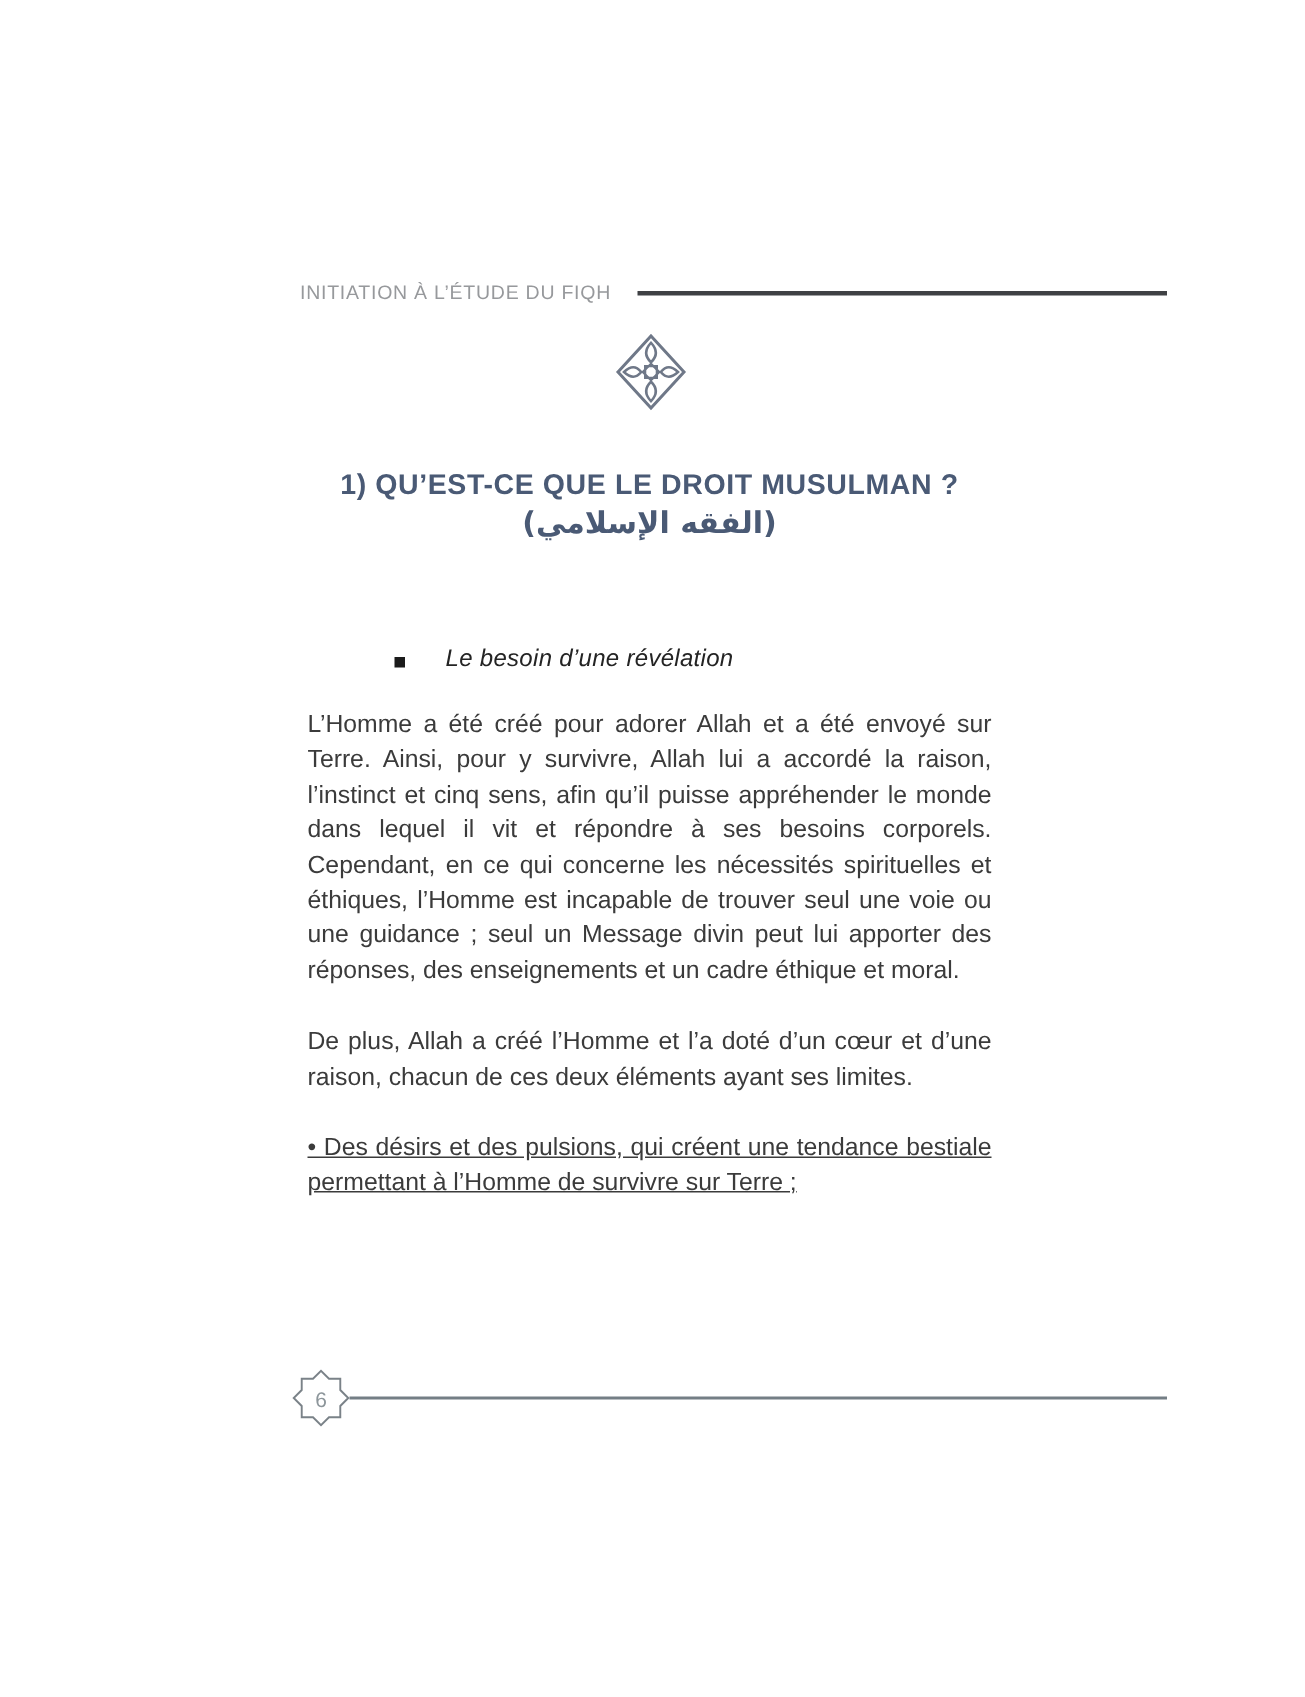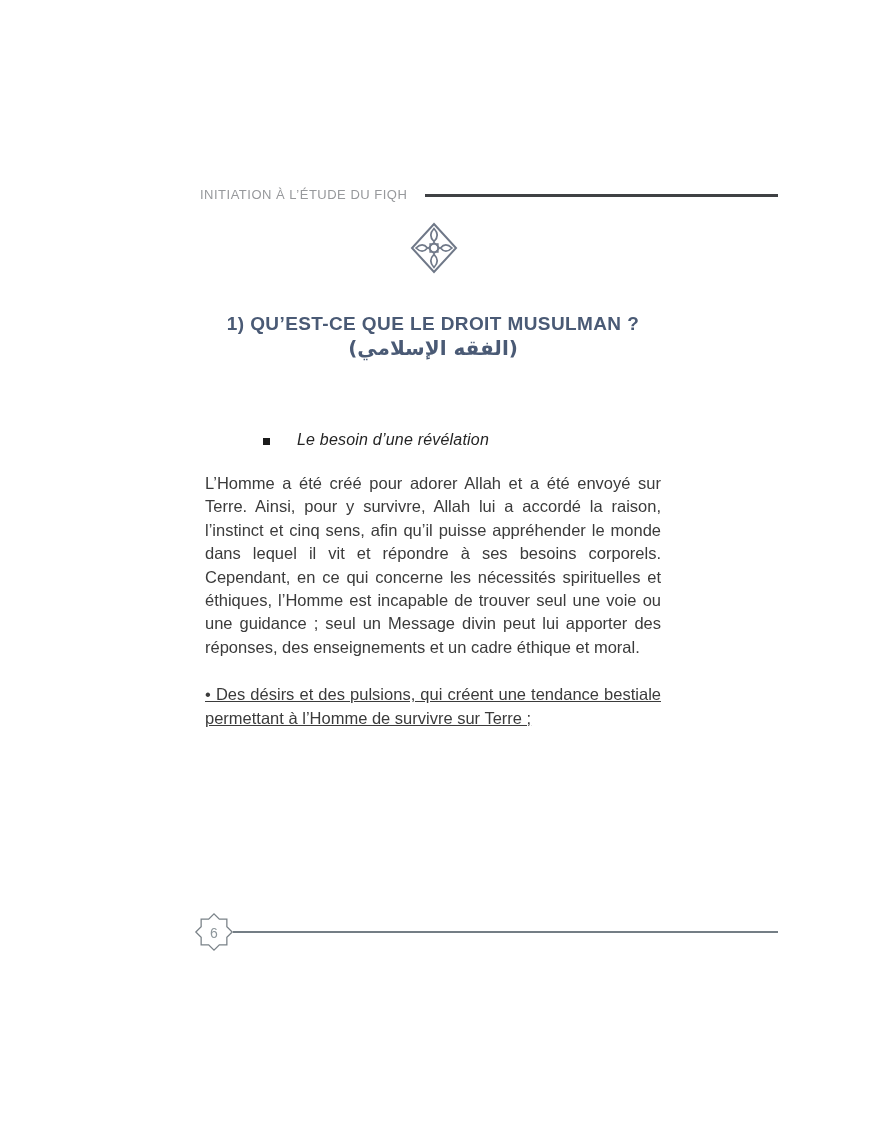--- a/index.html
+++ b/index.html
@@ -113,20 +113,21 @@
   <div class="chapter-title-arabic" dir="rtl">(الفقه الإسلامي)</div>
 
 
   <div class="sub-heading">
     <span class="square-bullet"></span>
     <span class="sub-heading-text">Le besoin d’une révélation</span>
   </div>
 
   <div class="body-text">
     <p>L’Homme a été créé pour adorer Allah et a été envoyé sur Terre. Ainsi, pour y survivre, Allah lui a accordé la raison, l’instinct et cinq sens, afin qu’il puisse appréhender le monde dans lequel il vit et répondre à ses besoins corporels. Cependant, en ce qui concerne les nécessités spirituelles et éthiques, l’Homme est incapable de trouver seul une voie ou une guidance ; seul un Message divin peut lui apporter des réponses, des enseignements et un cadre éthique et moral.</p>
+    <p>De plus, Allah a créé l’Homme et l’a doté d’un cœur et d’une raison, chacun de ces deux éléments ayant ses limites.</p>
     <p>• Des désirs et des pulsions, qui créent une tendance bestiale permettant à l’Homme de survivre sur Terre ;</p>
   </div>
 
   <div class="page-number-badge">
     <svg viewBox="0 0 44 44" xmlns="http://www.w3.org/2000/svg">
       <path d="M42 22 L36.14 27.86 L36.14 36.14 L27.86 36.14 L22 42 L16.14 36.14 L7.86 36.14 L7.86 27.86 L2 22 L7.86 16.14 L7.86 7.86 L16.14 7.86 L22 2 L27.86 7.86 L36.14 7.86 L36.14 16.14 Z" stroke="#7a8288" stroke-width="1.4" fill="#ffffff"></path>
     </svg>
     <span class="page-number">6</span>
   </div>
 

